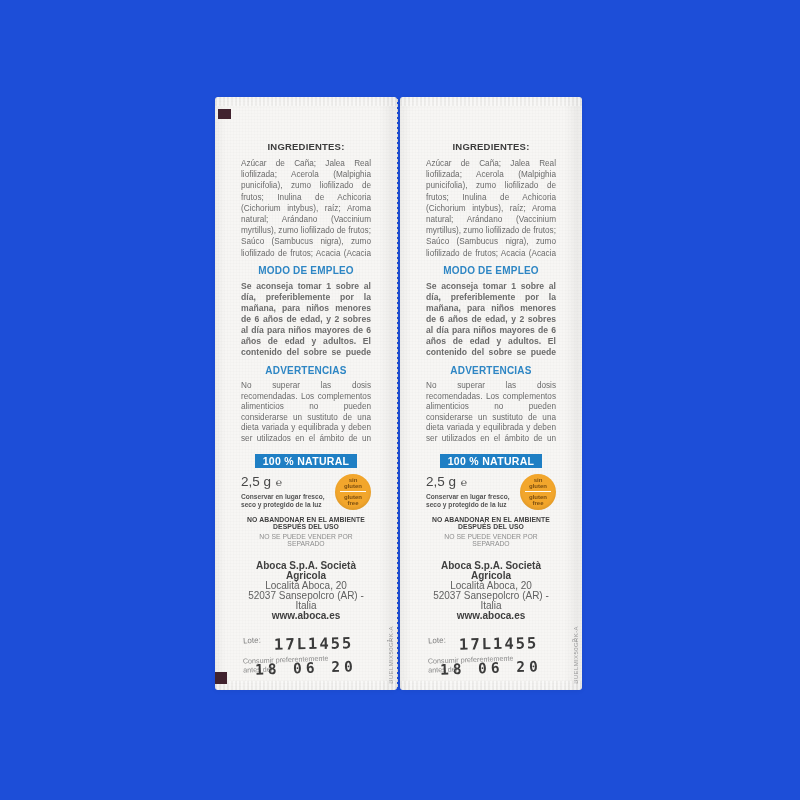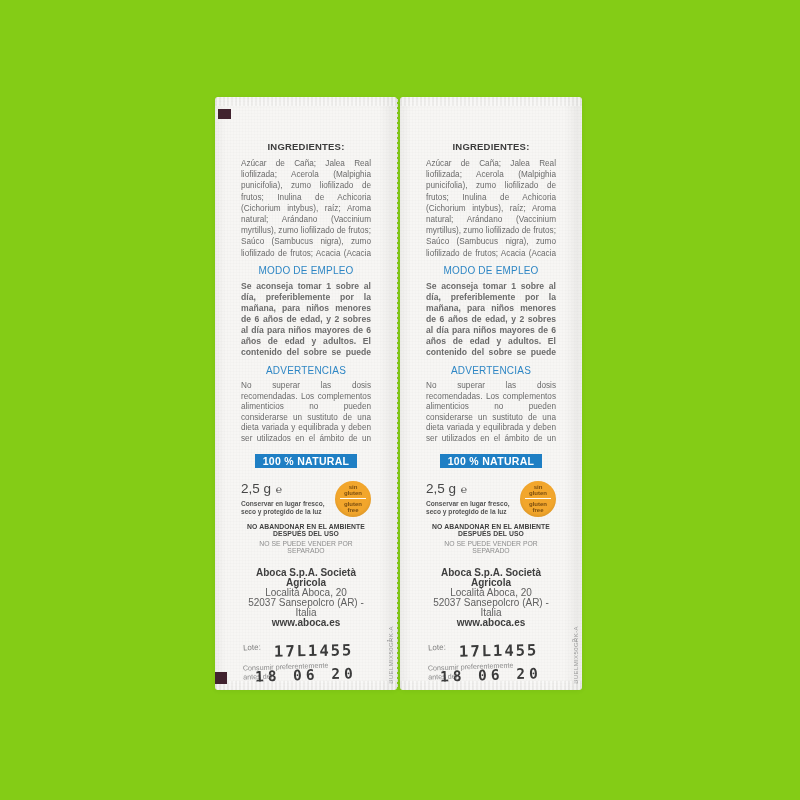--- a/index.html
+++ b/index.html
@@ -1,18 +1,18 @@
 <!DOCTYPE html>
 <html><head>
 <meta charset="utf-8">
 <style>
   * { margin:0; padding:0; box-sizing:border-box; }
   html,body { width:800px; height:800px; background:#ffffff; }
   .scene {
-    position:relative; width:800px; height:800px; background:#84cc16;
+    position:relative; width:800px; height:800px; background:#1d4ed8;
     font-family:"Liberation Sans", sans-serif; overflow:hidden;
   }
   .sachet {
     position:absolute; top:97px; width:182px; height:593px;
     background-color:#f7f6f4;
     background-image:
       linear-gradient(90deg, rgba(0,0,0,0.025), rgba(255,255,255,0) 6%, rgba(255,255,255,0) 90%, rgba(0,0,0,0.035) 97%, rgba(0,0,0,0.015)),
       repeating-linear-gradient(0deg, rgba(0,0,0,0.012) 0 1px, rgba(0,0,0,0) 1px 3px),
       repeating-linear-gradient(90deg, rgba(0,0,0,0.012) 0 1px, rgba(0,0,0,0) 1px 3px);
     box-shadow: inset 0 0 16px rgba(0,0,0,0.04), 0 1px 5px rgba(0,0,0,0.06);
@@ -28,30 +28,30 @@
     position:absolute; left:0; right:0; height:9px; opacity:.55;
     background: repeating-linear-gradient(90deg, rgba(0,0,0,0.05) 0 2px, rgba(255,255,255,0.7) 2px 4px);
   }
   .crimp.top { top:0; border-radius:3px 3px 0 0; }
   .crimp.bottom { bottom:0; border-radius:0 0 3px 3px; }
 
   .content {
     position:absolute; inset:0; padding:44px 26px 0 26px; text-align:center;
   }
   .ing-title { font-size:9.5px; font-weight:bold; color:#3c3c3c; letter-spacing:.2px; margin-bottom:6px; }
-  .blue-title { font-size:10px; font-weight:normal; color:#2e86c4; letter-spacing:.2px; }
+  .blue-title { font-size:10px; font-weight:bold; color:#2e86c4; letter-spacing:.2px; }
   p.body { text-align:justify; color:#6b6b6b; }
   .ing-text  { font-size:8.2px; line-height:11.2px; height:101px; overflow:hidden; }
   .usage-title { margin-top:6px; margin-bottom:5px; }
   .usage-text { font-size:8.6px; line-height:11px; color:#565656; font-weight:bold; height:77px; overflow:hidden; }
   .warn-title { margin-top:7px; margin-bottom:5px; }
   .warn-text  { font-size:8.2px; line-height:10.6px; height:64px; overflow:hidden; }
 
   .banner {
-    margin:9px auto 11px auto; width:102px; height:14px;
+    margin:9px auto 4px auto; width:102px; height:14px;
     background:#1f7fc4; color:#ffffff; font-weight:bold;
     font-size:10.5px; line-height:14px; letter-spacing:.3px;
   }
   .weight-row { display:flex; justify-content:space-between; align-items:flex-end; text-align:left; margin-bottom:6px; }
   .weight { font-size:13.5px; color:#474747; }
   .emark  { font-size:10.5px; color:#474747; }
   .storage { margin-top:3px; width:88px; font-size:6.6px; line-height:8.4px; color:#555555; font-weight:bold; }
   .badge {
     width:36px; height:36px; border-radius:50%; background:#f2a62c;
     display:flex; flex-direction:column; align-items:center; justify-content:center;

